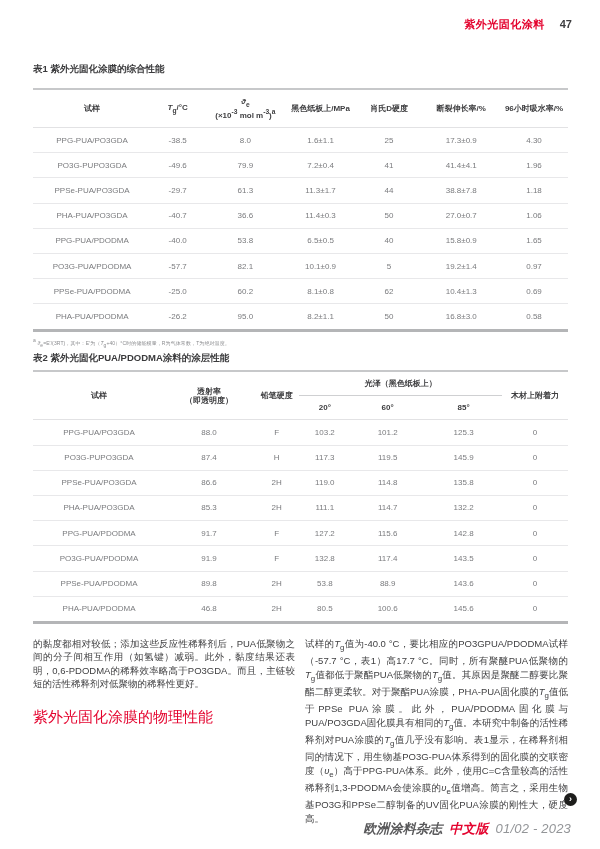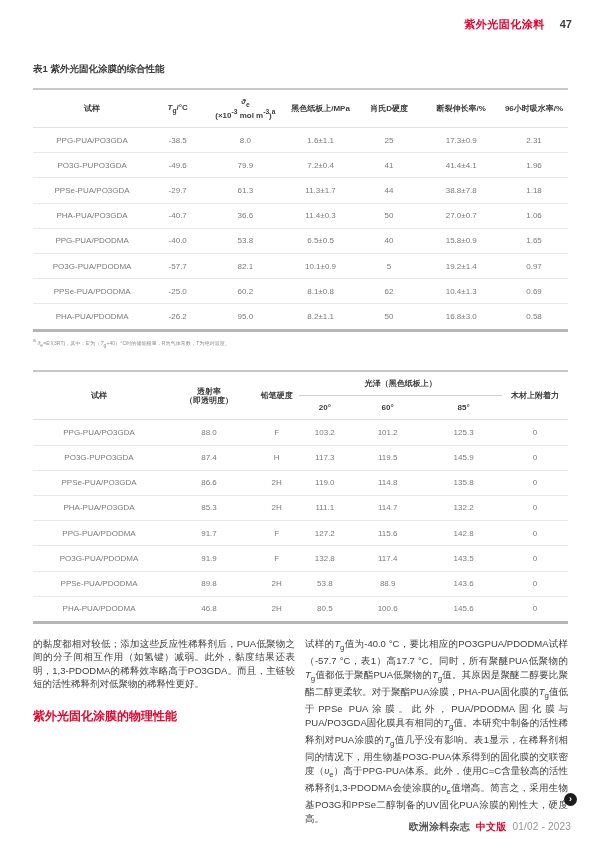--- a/index.html
+++ b/index.html
@@ -35,24 +35,24 @@
   .footnote { margin-top:5px; font-size:5px; color:#8a8b8e; letter-spacing:0.1px; }
   .footnote i, .footnote sup, .footnote sub { font-size:5px; }
 
   
   .body-col { position:absolute; top:637px; font-size:9.5px; line-height:13.4px;
     color:#404042; text-align:justify; }
   .col-left { left:33px; width:262px; }
   .col-right { left:305px; width:263px; }
   .body-col p { margin:0; }
   .indent { text-indent:2em; }
-  .section-heading { font-size:12px; font-weight:700; color:#e4032e; margin:19px 0 8px 0; }
-
-  
-  .page-footer { position:absolute; top:820px; right:29px; font-size:10px; letter-spacing:0.2px; }
+  .section-heading { font-size:15px; font-weight:400; color:#e4032e; margin:19px 0 8px 0; }
+
+  
+  .page-footer { position:absolute; top:820px; right:29px; font-size:13px; letter-spacing:0.2px;font-style:italic; }
   .page-footer .journal { color:#58585a; font-weight:700; }
   .page-footer .edition { color:#e4032e; font-weight:700; margin:0 3px; }
   .page-footer .issue { color:#939598; }
 
   
   .next-icon { position:absolute; top:793px; left:564px; width:13px; height:13px; border-radius:50%;
     background:#1d1d1b; color:#ffffff; display:flex; align-items:center; justify-content:center;
     font-size:9px; font-weight:700; line-height:1; cursor:pointer; }
 </style>
 </head>
@@ -89,21 +89,21 @@
         </tr>
       </thead>
       <tbody>
           <tr>
             <td class="c-left">PPG-PUA/PO3GDA</td>
             <td>-38.5</td>
             <td>8.0</td>
             <td>1.6±1.1</td>
             <td>25</td>
             <td>17.3±0.9</td>
-            <td>2.31</td>
+            <td>4.30</td>
           </tr>
           <tr>
             <td class="c-left">PO3G-PUPO3GDA</td>
             <td>-49.6</td>
             <td>79.9</td>
             <td>7.2±0.4</td>
             <td>41</td>
             <td>41.4±4.1</td>
             <td>1.96</td>
           </tr>
@@ -159,20 +159,21 @@
             <td>8.2±1.1</td>
             <td>50</td>
             <td>16.8±3.0</td>
             <td>0.58</td>
           </tr>
         </tbody>
     </table>
     <div class="footnote"><sup>a</sup> <i>ϑ</i><sub>e</sub>=E′/(3RT)，其中：E′为（<i>T</i><sub>g</sub>+40）°C时的储能模量，R为气体常数，T为绝对温度。</div>
   </div>
 
+  <div class="tbl-title t2-title">表2 紫外光固化PUA/PDODMA涂料的涂层性能</div>
   <div class="tbl-wrap t2-wrap">
     <table class="data-table">
       <colgroup>
         <col style="width:24.5%">
           <col style="width:16.8%">
           <col style="width:8.5%">
         <col style="width:9.5%">
           <col style="width:14.0%">
           <col style="width:14.4%">
           <col style="width:12.3%">
@@ -262,21 +263,21 @@
             <td>80.5</td>
             <td>100.6</td>
             <td>145.6</td>
             <td>0</td>
           </tr>
         </tbody>
     </table>
   </div>
 
   <div class="body-col col-left">
-    <p>的黏度都相对较低；添加这些反应性稀释剂后，PUA低聚物之间的分子间相互作用（如氢键）减弱。此外，黏度结果还表明，1,3-PDODMA的稀释效率略高于PO3GDA。而且，主链较短的活性稀释剂对低聚物的稀释性更好。</p>
+    <p>的黏度都相对较低；添加这些反应性稀释剂后，PUA低聚物之间的分子间相互作用（如氢键）减弱。此外，黏度结果还表明，0,6-PDODMA的稀释效率略高于PO3GDA。而且，主链较短的活性稀释剂对低聚物的稀释性更好。</p>
     <h2 class="section-heading">紫外光固化涂膜的物理性能</h2>
   </div>
 
   <div class="body-col col-right">
     <p>试样的<i>T</i><sub>g</sub>值为-40.0 °C，要比相应的PO3GPUA/PDODMA试样（-57.7 °C，表1）高17.7 °C。同时，所有聚醚PUA低聚物的<i>T</i><sub>g</sub>值都低于聚酯PUA低聚物的<i>T</i><sub>g</sub>值。其原因是聚醚二醇要比聚酯二醇更柔软。对于聚酯PUA涂膜，PHA-PUA固化膜的<i>T</i><sub>g</sub>值低于PPSe PUA涂膜。此外，PUA/PDODMA固化膜与PUA/PO3GDA固化膜具有相同的<i>T</i><sub>g</sub>值。本研究中制备的活性稀释剂对PUA涂膜的<i>T</i><sub>g</sub>值几乎没有影响。表1显示，在稀释剂相同的情况下，用生物基PO3G-PUA体系得到的固化膜的交联密度（<i>υ</i><sub>e</sub>）高于PPG-PUA体系。此外，使用C=C含量较高的活性稀释剂1,3-PDODMA会使涂膜的<i>υ</i><sub>e</sub>值增高。简言之，采用生物基PO3G和PPSe二醇制备的UV固化PUA涂膜的刚性大，硬度高。</p>
   </div>
 
   <div class="next-icon">›</div>
 
   <div class="page-footer">

